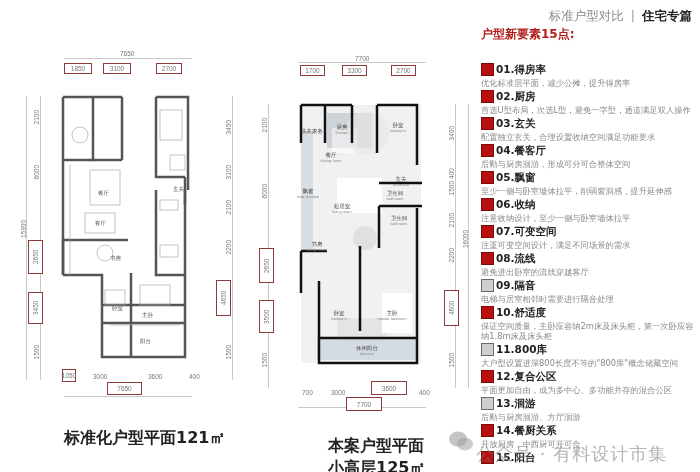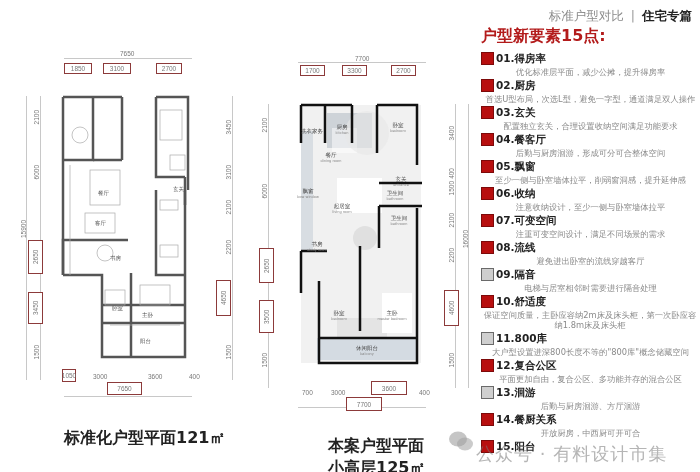--- a/index.html
+++ b/index.html
@@ -4,22 +4,22 @@
 <style>
   * { box-sizing: border-box; margin: 0; padding: 0; }
   html, body { width: 700px; height: 472px; background: #ffffff; overflow: hidden; }
   body { position: relative; font-family: "DejaVu Sans", sans-serif; color: #333; }
 
   .header-title { position: absolute; top: 8px; right: 8px; font-size: 12.5px; color: #8a8a8a; white-space: nowrap; }
   .header-title .sep { color: #999; margin: 0 3px; }
   .header-title .section { color: #222; font-weight: bold; }
 
   .panel { position: absolute; top: 26px; left: 481px; width: 219px; }
-  .panel-title { color: #b31b1b; font-weight: bold; font-size: 16px; margin-bottom: 4px; }
-  .point { margin-bottom: 1px; text-align: center; }
+  .panel-title { color: #b31b1b; font-weight: bold; font-size: 12px; margin-bottom: 19px; }
+  .point { margin-bottom: 1px; }
   .point-head { display: flex; align-items: center; height: 15px; }
   .sq { width: 13px; height: 13px; margin-right: 2px; flex: 0 0 13px; }
   .sq.red { background: #b80f0f; border: 1px solid #7d0a0a; }
   .sq.gray { background: #cfcfcf; border: 1px solid #6a6a6a; }
   .point-label { font-size: 10.5px; font-weight: bold; color: #222; }
   .point-desc { font-size: 8.3px; color: #8a8a8a; line-height: 10px; margin-top: 1px; margin-bottom: 1px; white-space: nowrap; }
   .point-desc.wrap { white-space: normal; width: 218px; }
 
   .plan { position: absolute; }
   .dim-text { font-family: "Liberation Sans", sans-serif; font-size: 6.5px; color: #777; position: absolute; white-space: nowrap; }
@@ -119,21 +119,21 @@
           <span class="sq gray"></span>
           <span class="point-label">11.800库</span>
         </div>
         <div class="point-desc">大户型设置进深800长度不等的"800库"概念储藏空间</div>
       </div>
       <div class="point">
         <div class="point-head">
           <span class="sq red"></span>
           <span class="point-label">12.复合公区</span>
         </div>
-        <div class="point-desc">平面更加自由，复合公区、多功能并存的混合公区</div>
+        <div class="point-desc">平面更加自由，成为多中心、多功能并存的混合公区</div>
       </div>
       <div class="point">
         <div class="point-head">
           <span class="sq gray"></span>
           <span class="point-label">13.洄游</span>
         </div>
         <div class="point-desc">后勤与厨房洄游、方厅洄游</div>
       </div>
       <div class="point">
         <div class="point-head">

